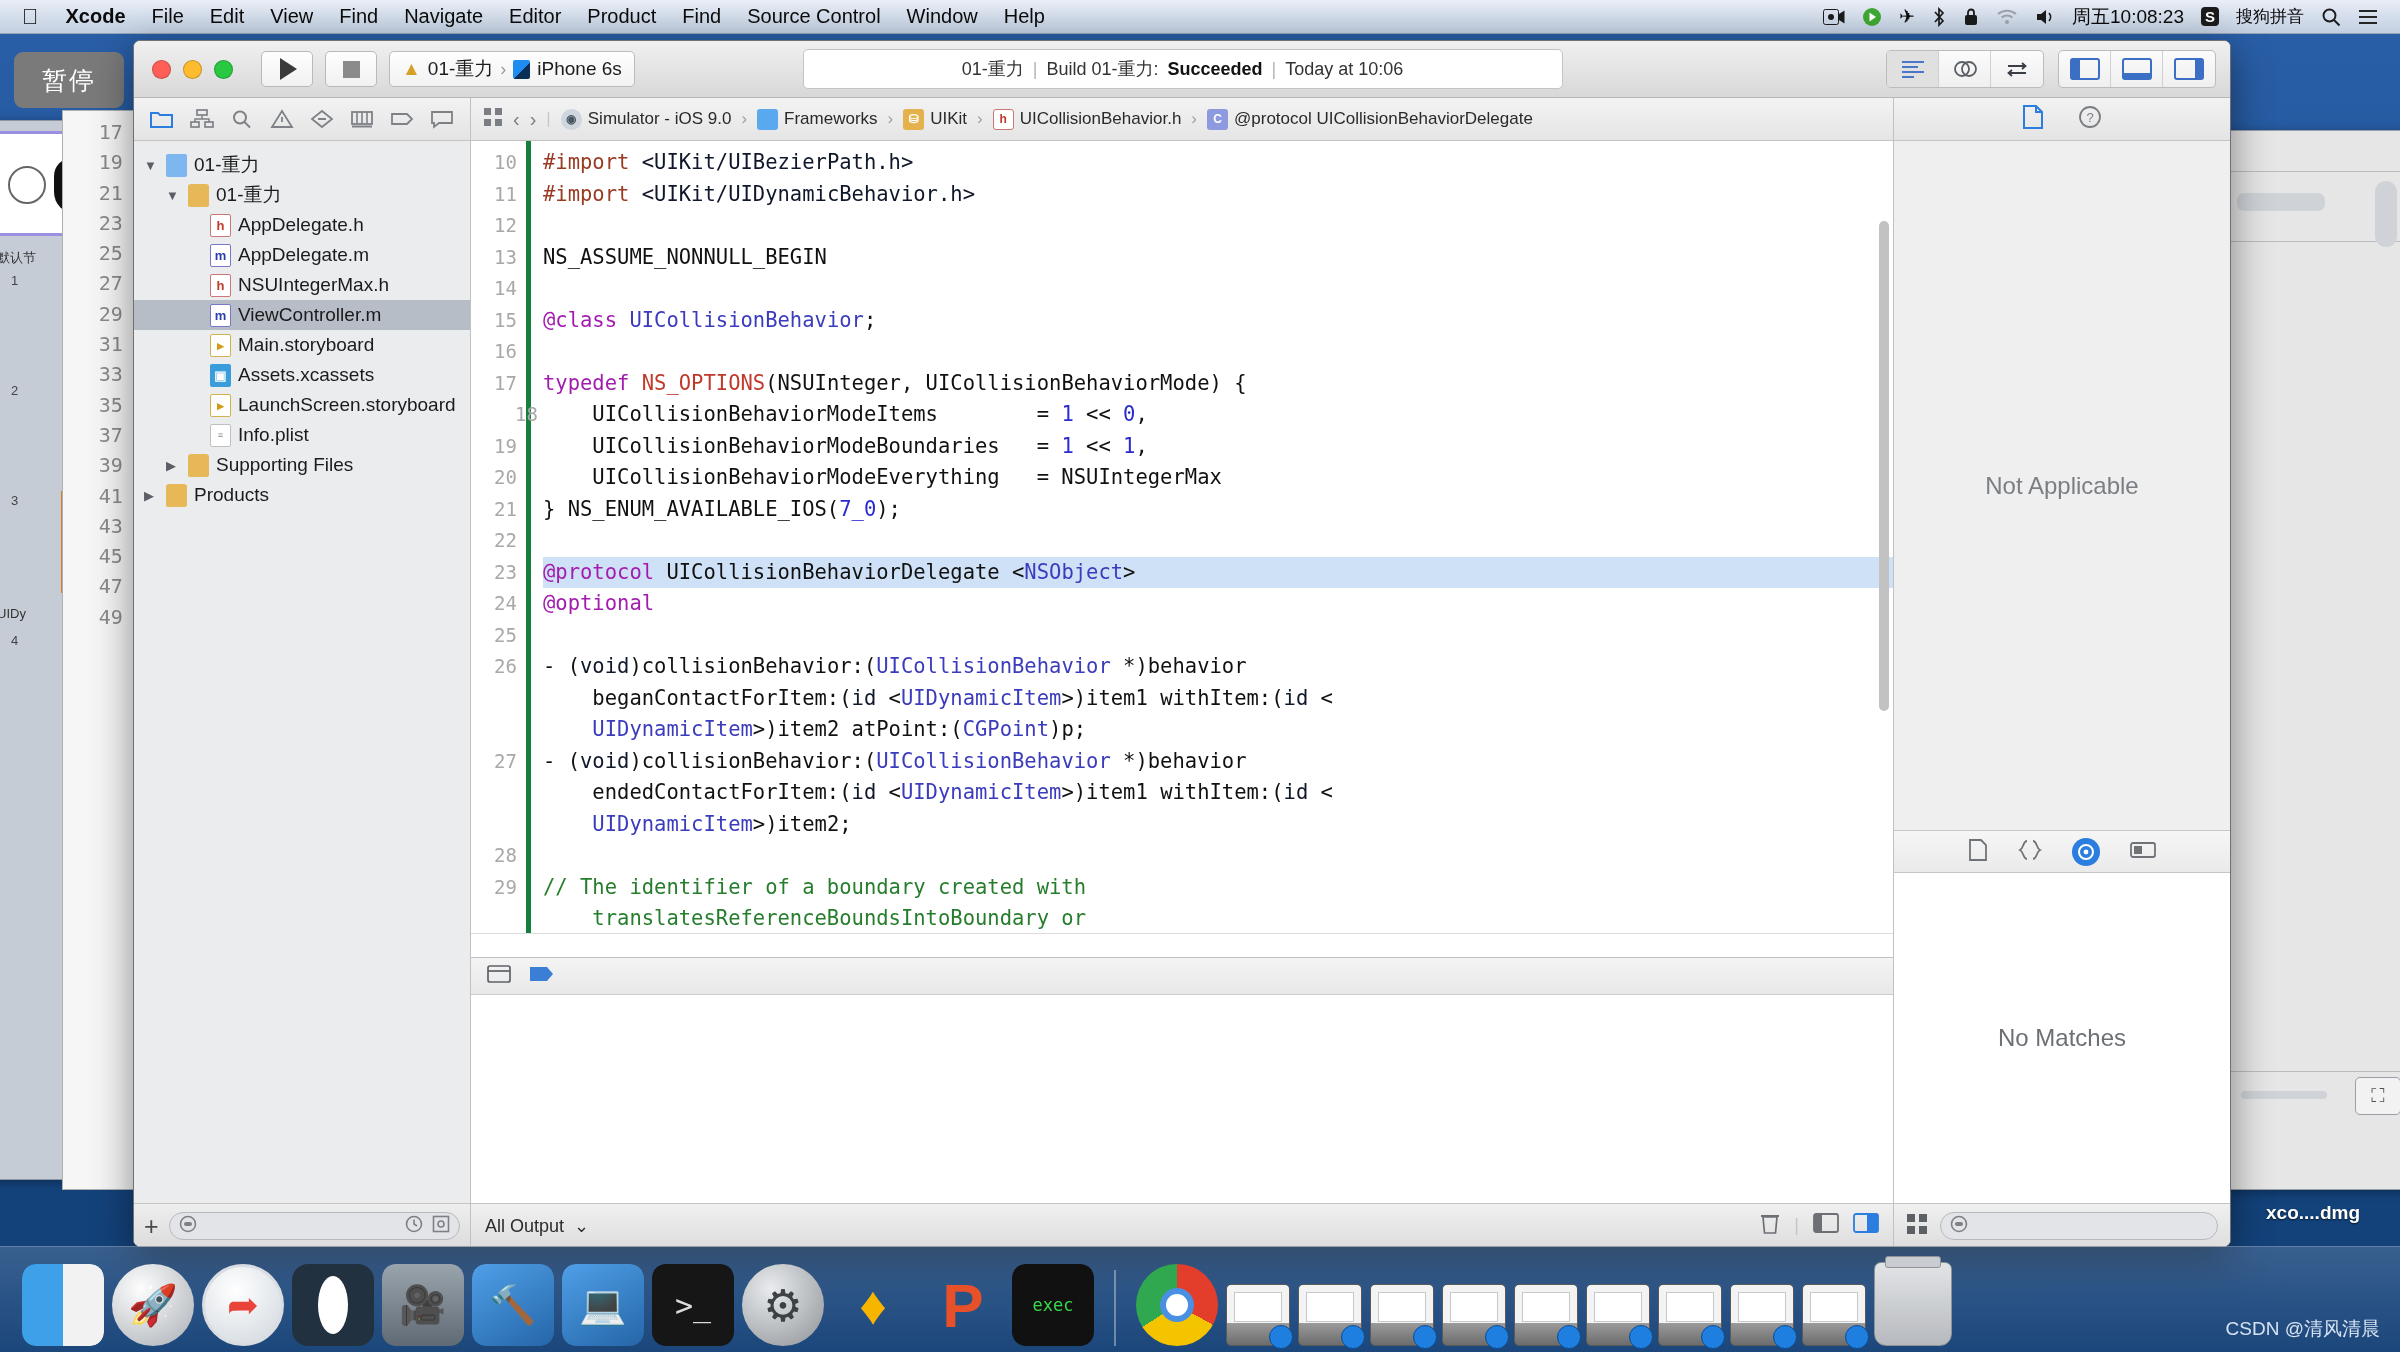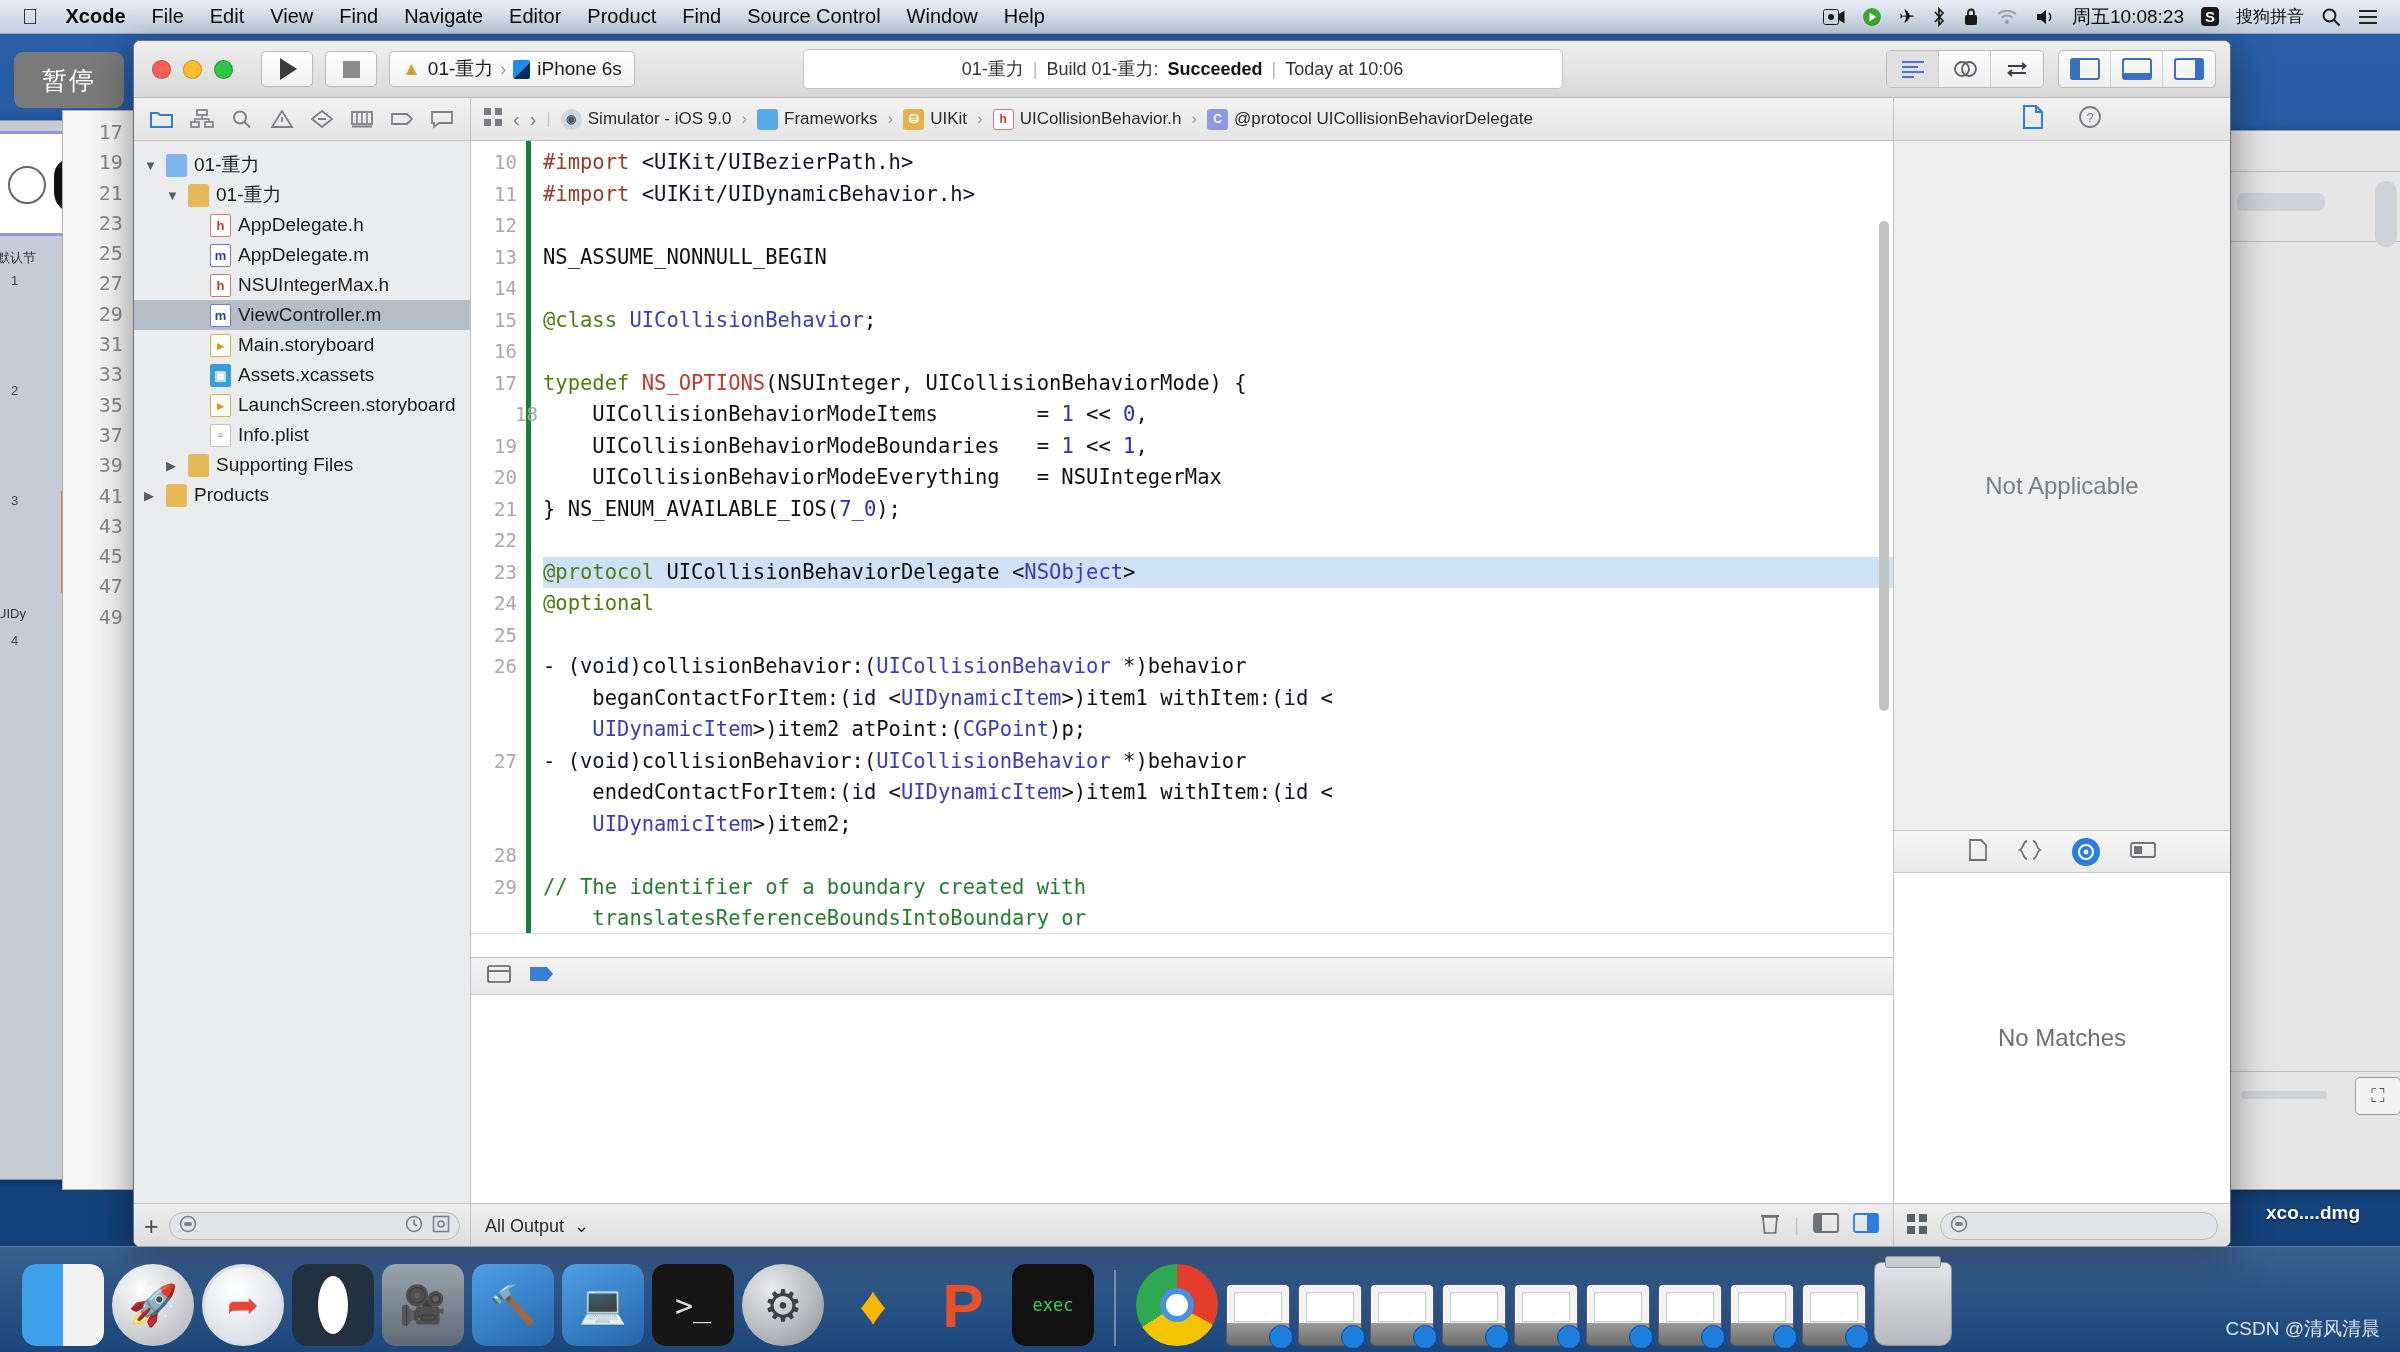--- a/index.html
+++ b/index.html
@@ -155,21 +155,21 @@
   .cic.hh { background: #fff; border: 1px solid #c77; color: #c0392b; }
   .cic.pr { background: #8e9adf; }
   .code-area { flex: 1; position: relative; overflow: hidden; background: #fff; display: flex; }
   .gutter { width: 60px; background: #fff; border-right: 5px solid #15803d; text-align: right;
     padding-right: 9px; padding-top: 6px; font-family: "DejaVu Sans Mono", monospace;
     font-size: 19px; color: #a8a8a8; line-height: 31.5px; flex: none; }
   .code { flex: 1; padding: 6px 0 0 12px; font-family: "DejaVu Sans Mono", monospace;
     font-size: 20.5px; line-height: 31.5px; color: #111; white-space: pre; overflow: hidden; }
   .code .ln { height: 31.5px; }
   .code .ln.hl { background: #cfe1f7; }
-  .kw { color: #4d7c0f; } .pp { color: #9a3a22; } .str { color: #0f172a; }
+  .kw { color: #a21caf; } .pp { color: #9a3a22; } .str { color: #0f172a; }
   .ty { color: #3b3bbd; } .num { color: #2a2ad0; } .cm { color: #267d2c; }
   .mac { color: #c0392b; } .pl { color: #111; }
   .scroll-v { position: absolute; right: 4px; top: 80px; width: 10px; height: 490px; background: #c2c2c2; border-radius: 5px; }
   .code-foot { height: 24px; background: #fff; border-top: 1px solid #dcdcdc; }
 
   
   .debug { height: 290px; background: #fff; border-top: 1px solid #bfc1c4; display: flex; flex-direction: column; }
   .debug-bar { height: 37px; display: flex; align-items: center; gap: 18px; padding: 0 16px;
     background: linear-gradient(180deg,#f4f4f4,#e8e8e8); border-bottom: 1px solid #ccc; color: #4a4e53; }
   .debug-console { flex: 1; background: #fff; }

